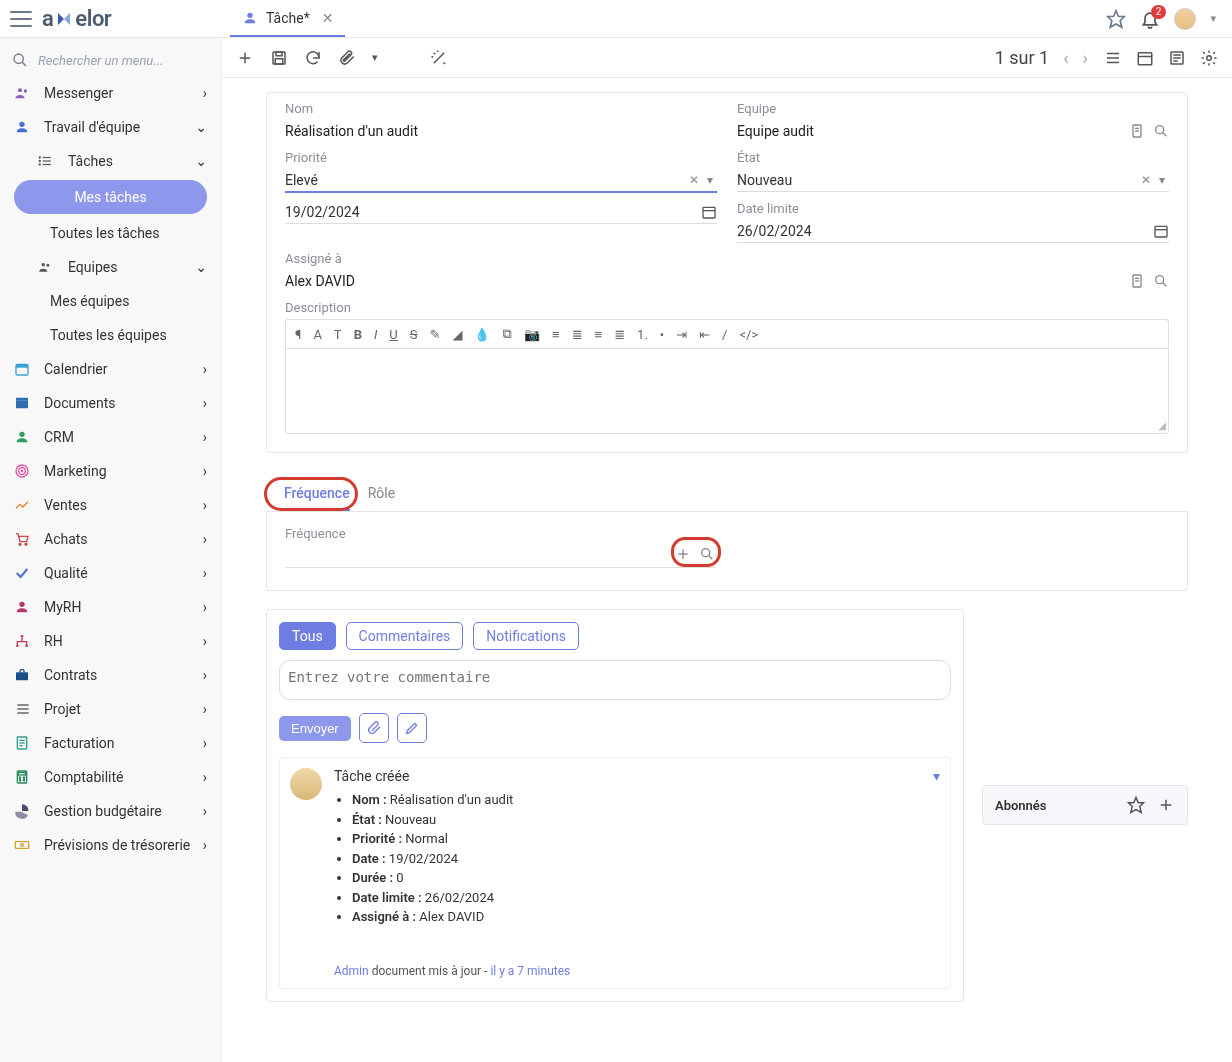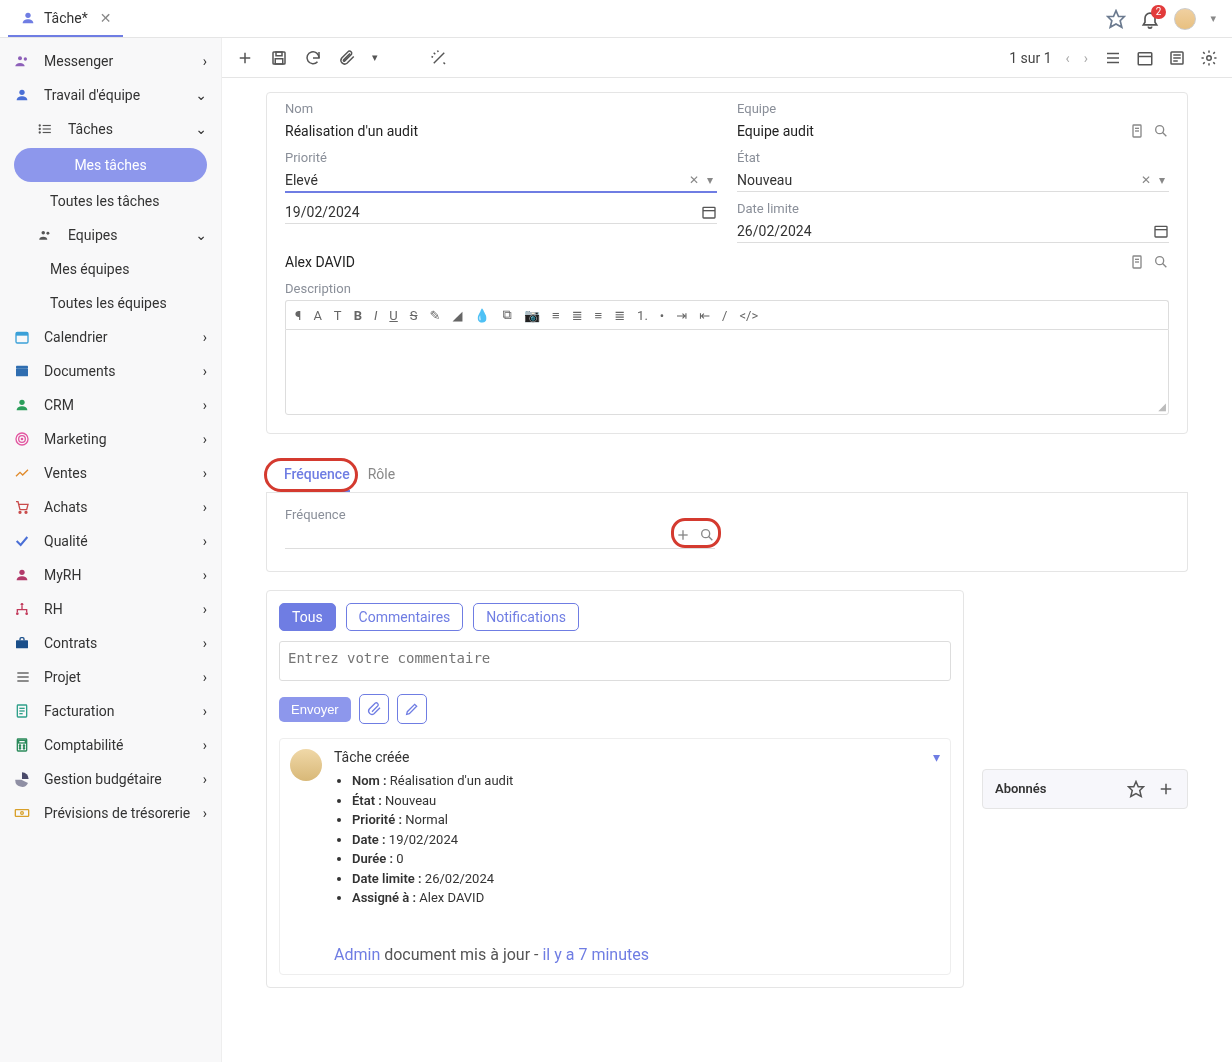--- a/index.html
+++ b/index.html
@@ -81,21 +81,21 @@
   
   .content { flex:1; display:flex; flex-direction: column; overflow:auto; }
 
   .toolbar {
     height: 40px; border-bottom: 1px solid #e5e5e5;
     display: flex; align-items: center; padding: 0 14px; gap: 16px;
     color: #666;
   }
   .toolbar .tool { cursor:pointer; color:#555; }
   .toolbar .spacer { flex:1; }
-  .pager { display:flex; align-items:center; gap:14px; color:#444; font-size:14px; }
+  .pager { display:flex; align-items:center; gap:14px; color:#444; font-size:18px; }
   .view-switch { display:flex; align-items:center; gap:14px; color:#555; }
 
   .form-area { padding: 14px 44px 0 44px; }
 
   .card {
     border: 1px solid #e5e5e5; border-radius: 4px; padding: 8px 18px 18px 18px;
     background:#fff;
   }
   .row { display:flex; gap: 20px; margin-bottom: 8px; }
   .col { flex:1; }
@@ -160,47 +160,60 @@
   .comments-card { flex:1; border:1px solid #e5e5e5; border-radius:4px; padding:12px; }
   .followers-card { width:206px; border:1px solid #e5e5e5; border-radius:4px; padding:10px 12px; background:#f7f7fb; display:flex; align-items:center; gap:22px; }
   .followers-card .rt { margin-left:auto; display:flex; gap:12px; color:#555;}
   .comment-tabs { display:flex; gap:10px; margin-bottom:10px;}
   .pill-tab {
     border:1px solid #6f7de3; color:#6f7de3; border-radius:5px;
     padding:5px 12px; font-size:14px; cursor:pointer; background:#fff;
   }
   .pill-tab.active { background:#6f7de3; color:#fff; }
   .comment-input {
-    width:100%; border:1px solid #ddd; border-radius:3px; padding:8px;
+    width:100%; border:1px solid #ddd; border-radius:11px; padding:8px;
     font-size:14px; color:#444; outline:none; resize:none; height:40px;
   }
   .comment-actions { display:flex; gap:8px; margin-top:10px; align-items:center;}
   .btn-send { background:#8d97ec; color:#fff; border:none; border-radius:5px; padding:5px 12px; font-size:13px; cursor:pointer; }
   .sq-btn { width:30px; height:30px; border:1px solid #6f7de3; border-radius:5px; display:flex; align-items:center; justify-content:center; color:#6f7de3; cursor:pointer;}
 
   .activity {
     display:flex; gap:12px; margin-top:14px; border:1px solid #eee; border-radius:4px; padding:10px;
   }
   .activity .av { width:32px; height:32px; border-radius:50%; background:linear-gradient(#f0d8a8,#d8b878); flex-shrink:0;}
   .activity-head { display:flex; align-items:center; }
   .activity-head .menu { margin-left:auto; color:#6f7de3; cursor:pointer; font-size:14px;}
   .activity ul { margin:6px 0 4px 0; padding-left:18px; }
   .activity ul li { font-size:13px; color:#333; line-height:1.5;}
   .activity ul li b { font-weight:600; }
-  .activity-foot { font-size:16px; color:#555;margin-top:37px;}
+  .activity-foot { font-size:12px; color:#555;margin-top:37px;}
   .activity-foot .adm { color:#6f7de3; }
   .activity-foot .time { color:#6f7de3; }
 
   
   svg { display:block; }
 </style>
 </head>
 <body>
 
 <div class="topbar">
+  <div class="left">
+    <div class="hamburger">
+        <span></span>
+        <span></span>
+        <span></span>
+      </div>
+    <div class="logo">
+      a<svg width="18" height="18" viewBox="0 0 24 24">
+          <path fill="#3b5ba5" d="M4 4 L12 12 L4 20 Z"></path>
+          <path fill="#7fa8d8" d="M20 4 L12 12 L20 20 Z"></path>
+        </svg>elor
+    </div>
+  </div>
   <div class="tabs">
     <div class="tab">
       <span class="tab-icon">
         <svg width="16" height="16" viewBox="0 0 24 24" fill="currentColor">
             <circle cx="12" cy="8" r="4"></circle>
             <path d="M4 20c0-4 4-6 8-6s8 2 8 6z"></path>
           </svg>
       </span>
       <span>Tâche*</span>
       <span class="close">✕</span>
@@ -220,20 +233,27 @@
       <span class="badge">2</span>
     </span>
     <div class="avatar-top"></div>
     <span class="icon-btn" style="font-size:11px;color:#888;">▾</span>
   </div>
 </div>
 
 <div class="main">
 
   <div class="sidebar">
+    <div class="sidebar-search">
+      <svg width="16" height="16" viewBox="0 0 24 24" fill="none" stroke="currentColor" stroke-width="2">
+          <circle cx="10" cy="10" r="7"></circle>
+          <line x1="21" y1="21" x2="15" y2="15"></line>
+        </svg>
+      <span>Rechercher un menu...</span>
+    </div>
 
     <div class="nav-item">
       <span class="nav-icon" style="color:#8d5fb9">
         <svg width="16" height="16" viewBox="0 0 24 24" fill="currentColor">
             <circle cx="9" cy="8" r="3"></circle>
             <circle cx="17" cy="9" r="2.5"></circle>
             <path d="M2 20c0-3 3-5 7-5s7 2 7 5z"></path>
           </svg>
       </span>
       <span>Messenger</span>
@@ -585,20 +605,21 @@
                     <rect x="3" y="5" width="18" height="16" rx="1"></rect>
                     <line x1="3" y1="10" x2="21" y2="10"></line>
                   </svg>
               </span>
             </div>
           </div>
         </div>
 
         <div class="row">
           <div class="col">
+            <div class="field-label">Assigné à</div>
             <div class="field-value">
               <span>Alex DAVID</span>
               <span class="trail-icons">
                 <span>
                     <svg width="16" height="16" viewBox="0 0 24 24" fill="none" stroke="#888" stroke-width="2">
                       <rect x="6" y="3" width="12" height="18" rx="1"></rect>
                       <line x1="9" y1="8" x2="15" y2="8"></line>
                       <line x1="9" y1="12" x2="15" y2="12"></line>
                     </svg>
                   </span>

